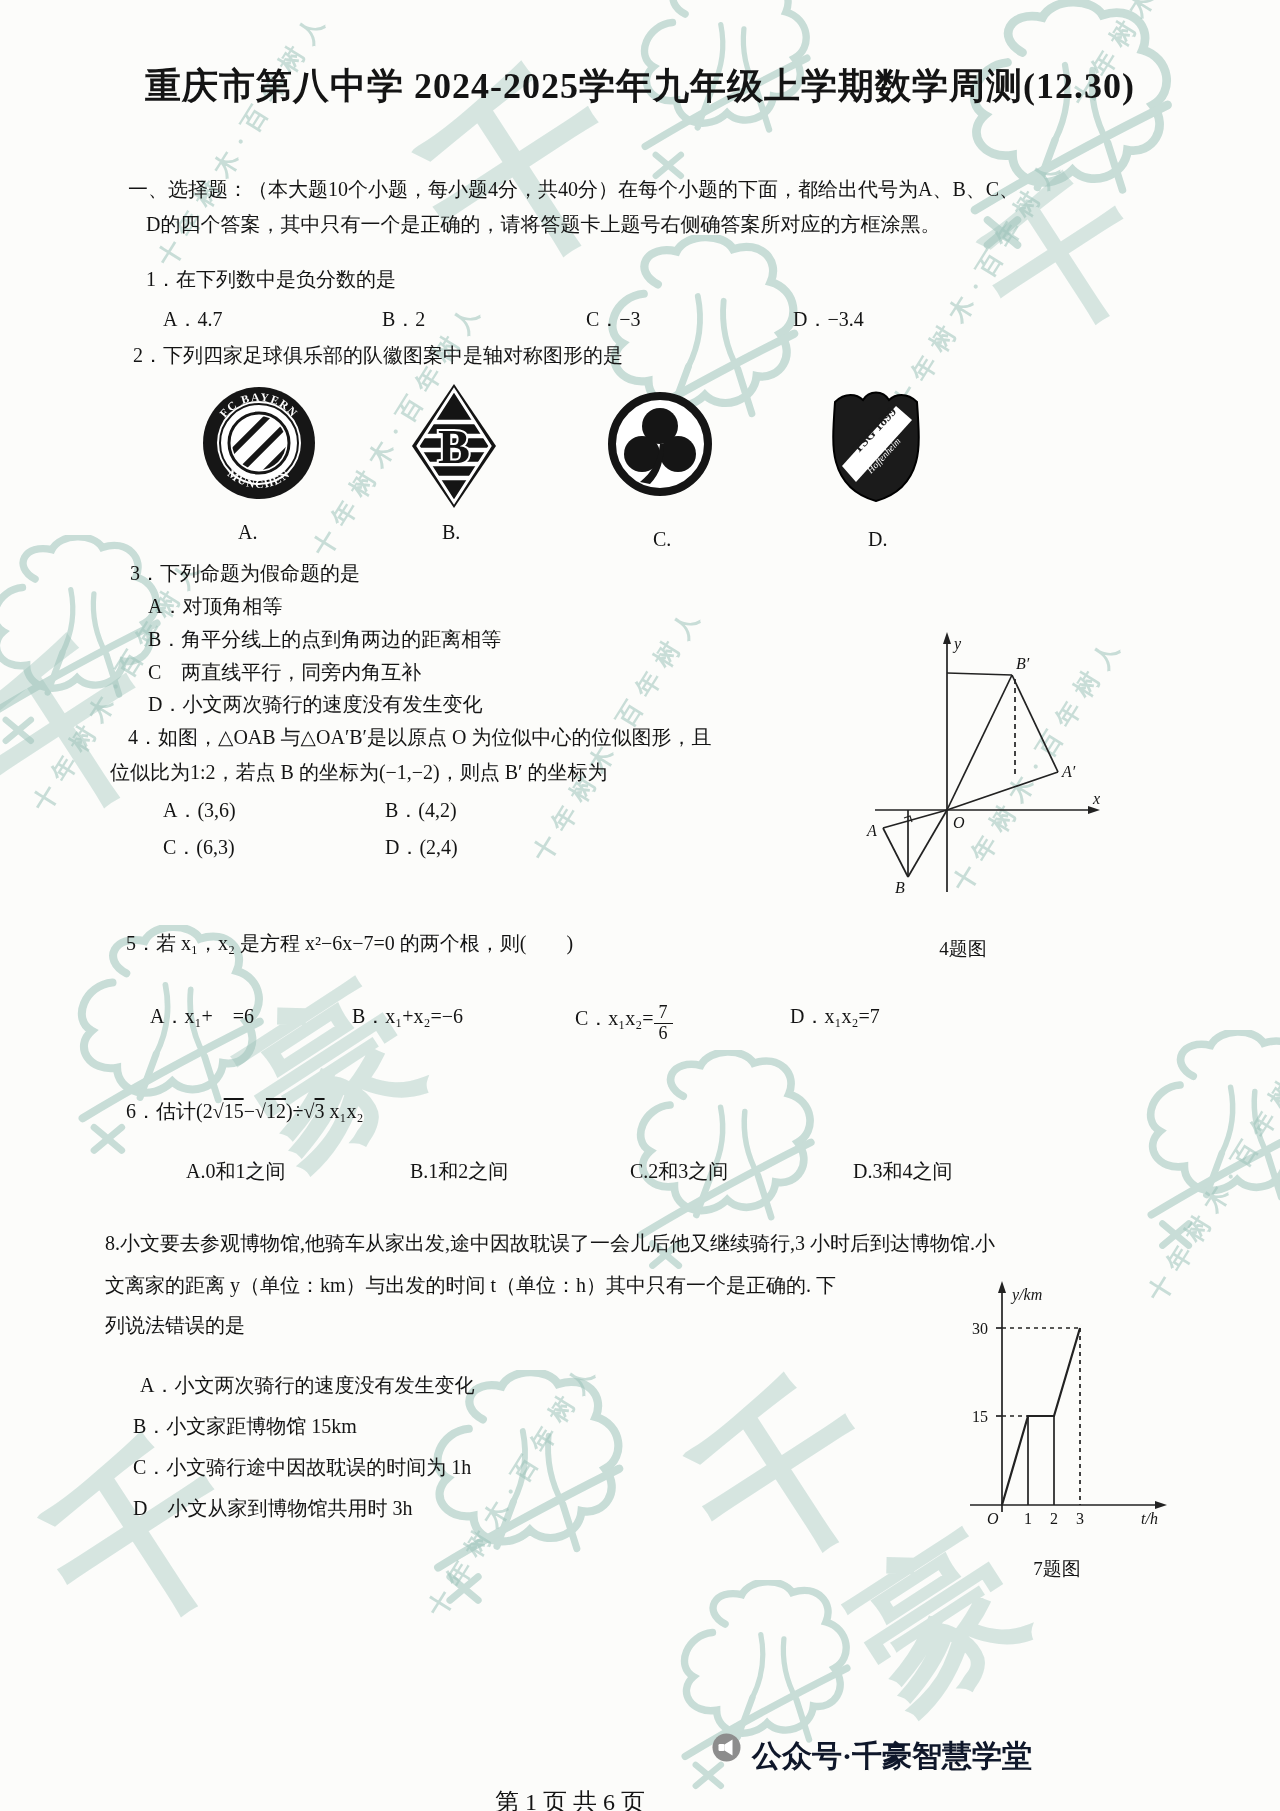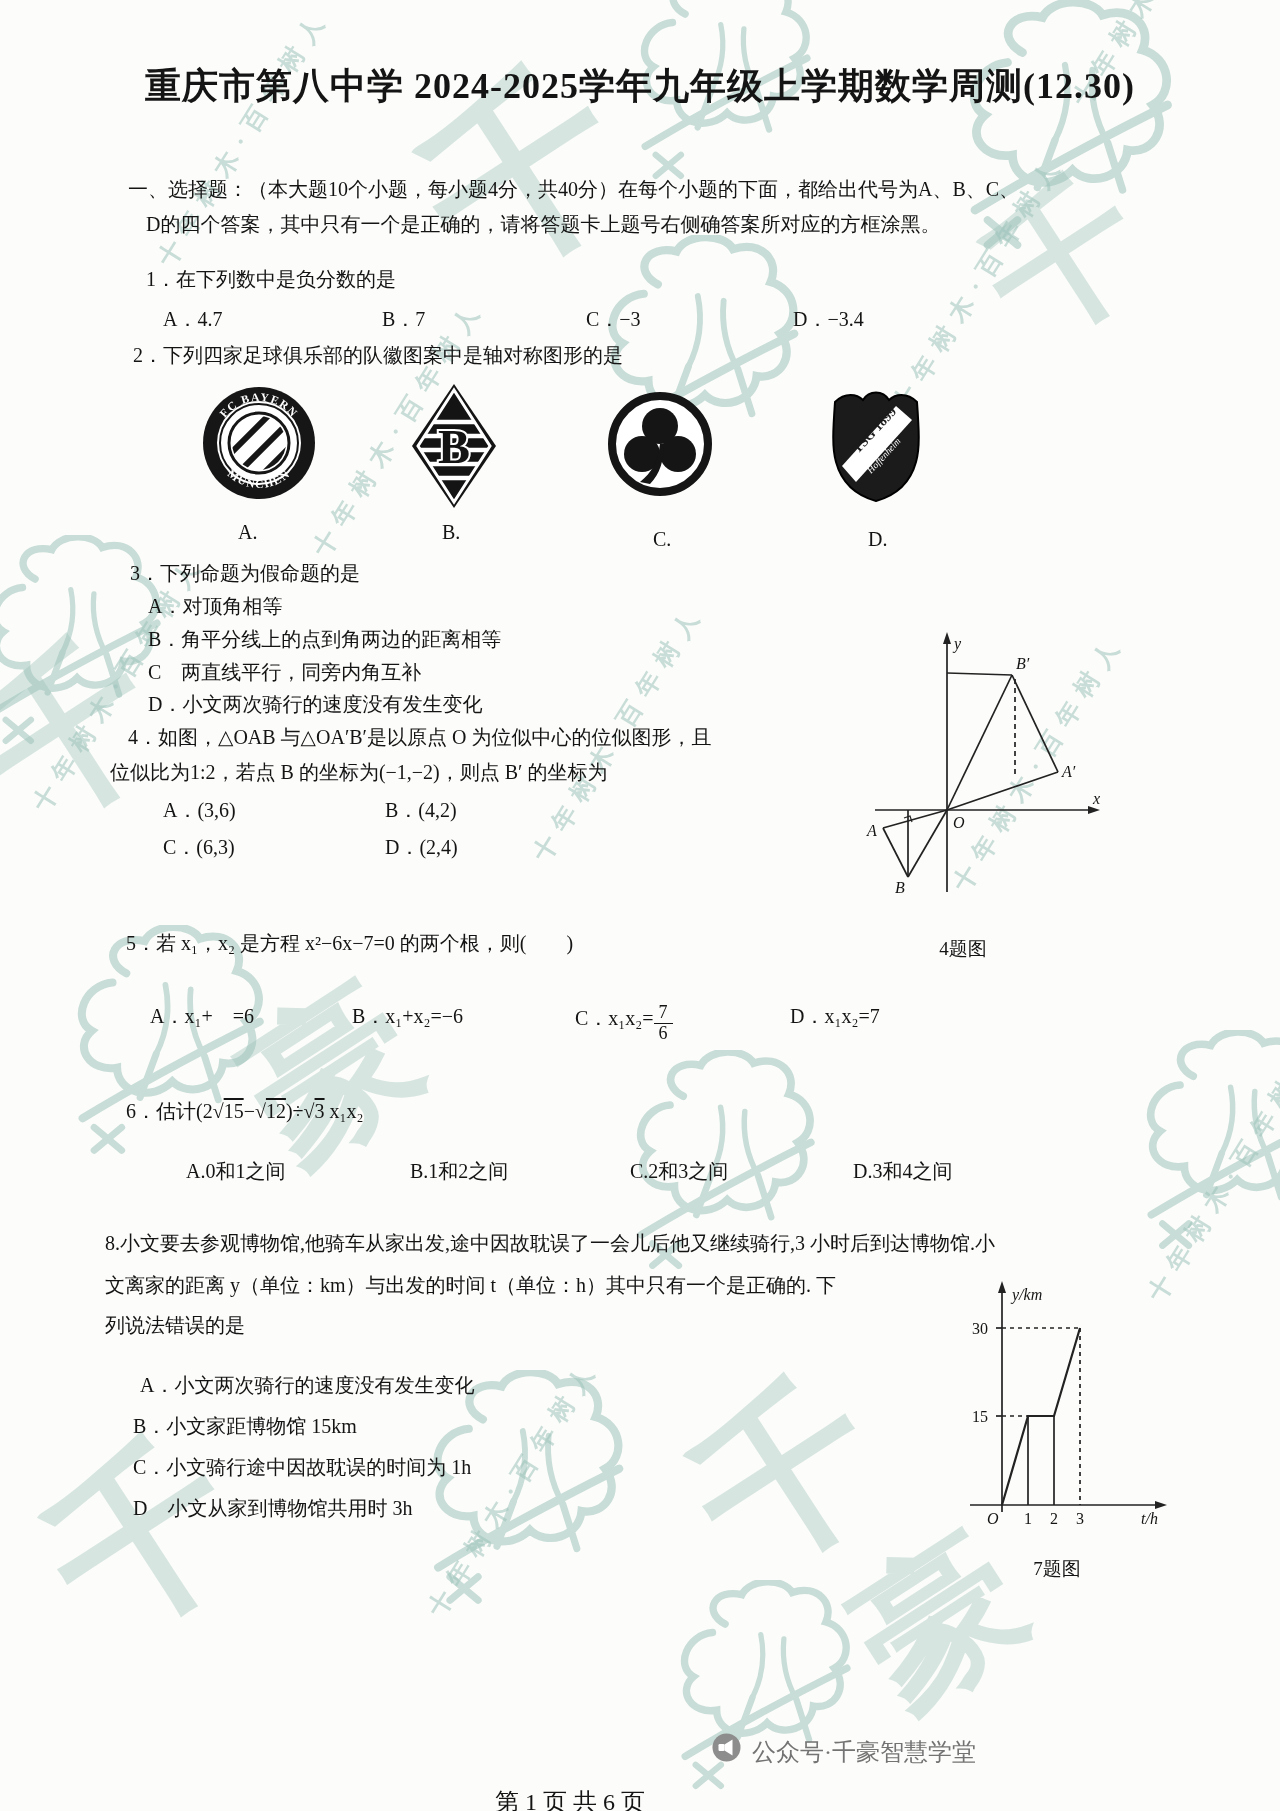--- a/index.html
+++ b/index.html
@@ -21,21 +21,21 @@
   .radv { text-decoration:overline; }
   
   .wm { position:absolute; color:#9ec4bb; pointer-events:none; z-index:0; }
   .wm-char { font-size:190px; font-weight:700; line-height:1; opacity:.40; transform:rotate(-33deg); }
   .wm-slogan { font-size:25px; font-weight:600; letter-spacing:10px; white-space:nowrap;
                opacity:.55; transform:rotate(-58deg); transform-origin:left top; }
   .wm-tree { opacity:.55; }
   .content { position:relative; z-index:1; }
   .fig svg text { font-family:"Liberation Serif","DejaVu Serif",serif; }
   .footer-page { font-size:24px; text-align:center; width:240px;margin-top:48px; }
-  .footer-acc  { font-size:24px; color:#737373; white-space:nowrap; }
+  .footer-acc  { font-size:30px; color:#0f172a; white-space:nowrap;font-weight:bold; }
 </style>
 </head>
 <body>
 
 <div class="page">
 
   <svg width="0" height="0" style="position:absolute">
     <defs>
       <g id="wmtree" fill="none" stroke="#9ec4bb" stroke-width="7" stroke-linecap="round">
         <path d="M62,42 C40,30 52,8 78,14 C86,-2 118,-2 126,12 C150,4 166,22 158,40 C180,46 184,74 166,84 C180,102 166,124 146,120 C144,142 116,150 102,136 C84,154 54,146 54,124 C30,128 16,106 32,92 C14,82 26,52 50,50"></path>
@@ -98,21 +98,21 @@
 
     <div class="abs title">重庆市第八中学 2024-2025学年九年级上学期数学周测(12.30)</div>
 
     <div class="abs instr" style="left:128px;top:172px">
       <span>一、选择题：</span><span>（本大题10个小题，每小题4分，共40分）在每个小题的下面，都给出代号为A、B、C、</span>
     </div>
     <div class="abs instr" style="left:146px;top:207px">D的四个答案，其中只有一个是正确的，请将答题卡上题号右侧确答案所对应的方框涂黑。</div>
 
     <div class="abs stem" style="left:146px;top:266px">1．在下列数中是负分数的是</div>
     <div class="abs opt" style="left:163px;top:306px">A．4.7</div>
-    <div class="abs opt" style="left:382px;top:306px">B．7</div>
+    <div class="abs opt" style="left:382px;top:306px">B．2</div>
     <div class="abs opt" style="left:586px;top:306px">C．−3</div>
     <div class="abs opt" style="left:793px;top:306px">D．−3.4</div>
 
     <div class="abs stem" style="left:133px;top:342px">2．下列四家足球俱乐部的队徽图案中是轴对称图形的是</div>
 
     <div class="abs fig" style="left:200px;top:384px">
       <svg width="118" height="118" viewBox="0 0 118 118">
         <circle cx="59" cy="59" r="56" fill="#161616"></circle>
         <circle cx="59" cy="59" r="42" fill="#ffffff"></circle>
         <circle cx="59" cy="59" r="39" fill="none" stroke="#161616" stroke-width="2"></circle>

